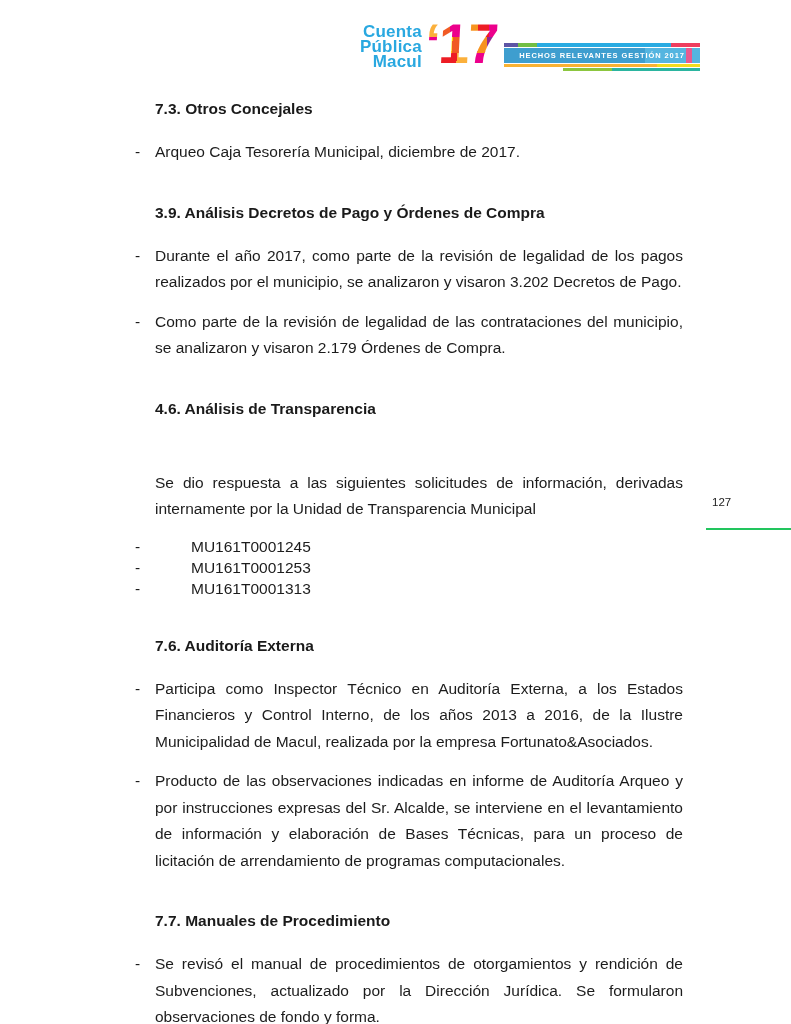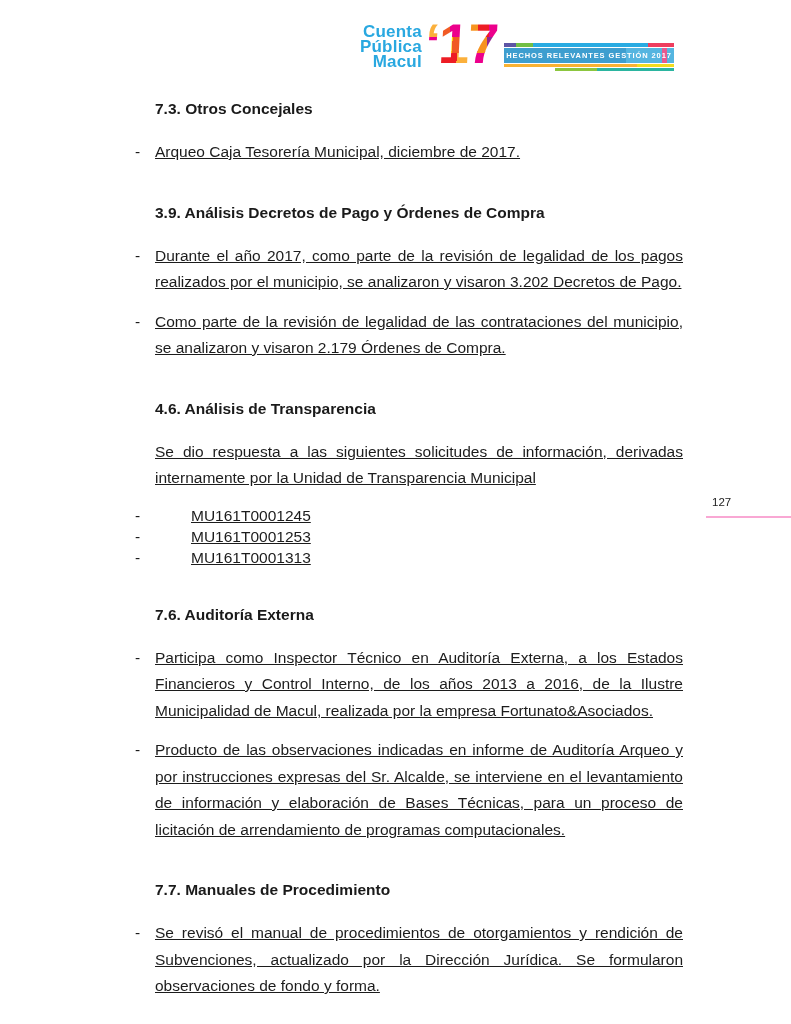--- a/index.html
+++ b/index.html
@@ -40,21 +40,21 @@
     background-size:100% 36%,100% 32%,100% 36%;
     background-position:0 0,0 52%,0 100%;
     background-repeat:no-repeat;
     -webkit-background-clip:text;
     background-clip:text;
     color:transparent;
   }
 
   .banner {
     position:absolute; top:43px; left:504px;
-    width:170px;
+    width:196px;
   }
   .banner .stripe-top {
     height:4px; margin-bottom:1px;
     background:linear-gradient(90deg,#5E55A5 0 7%,#72BF44 7% 17%,#29ABE2 17% 85%,#EE3D5E 85% 100%);
   }
   .banner .bar {
     height:15px; line-height:15px;
     background:linear-gradient(90deg,#3E9ECF 0 72%,#55B5E0 72% 93%,#E85A8F 93% 96%,#55B5E0 96% 100%);
     color:#ffffff;
     font-size:7.5px;
@@ -70,45 +70,45 @@
   }
   .banner .stripe-bottom2 {
     height:3px; margin-top:1px;
     background:linear-gradient(90deg,transparent 0 30%,#8CC63F 30% 55%,#2BB5A0 55% 100%);
   }
 
   
   .page-number {
     position:absolute; top:496px; left:706px; width:80px;
     font-size:11.5px;
-    padding:0 0 8px 6px;
-    border-bottom:2px solid #f9a8d4;
+    padding:0 0 20px 6px;
+    border-bottom:2px solid #22c55e;
   }
 
   
   .content {
     position:absolute; top:94px; left:135px; width:548px;
   }
   .section-heading {
     font-size:15.5px;
     font-weight:bold;
     margin:38px 0 21px 20px;
     color:#1a1a1a;
   }
   .section:first-child .section-heading { margin-top:6px; }
   .item {
     display:flex;
     margin-bottom:13px;
     font-size:15.5px;
     line-height:26.5px;
   }
   .item .dash { flex:0 0 20px; }
-  .item .item-text { flex:1; text-align:justify;text-decoration:underline; }
+  .item .item-text { flex:1; text-align:justify; }
   .item.paragraph { margin-left:20px; }
-  .item.paragraph .item-text { text-align:justify; }
+  .item.paragraph .item-text { text-align:justify;margin-top:31px; }
   .item.bullet-compact { margin-bottom:0; line-height:21px; }
   .item.bullet-compact .item-text { text-align:left;margin-left:36px; }
 </style>
 </head>
 <body>
 
 <div class="page">
 
   <div class="logo-wrap">
     <div class="logo-words">

